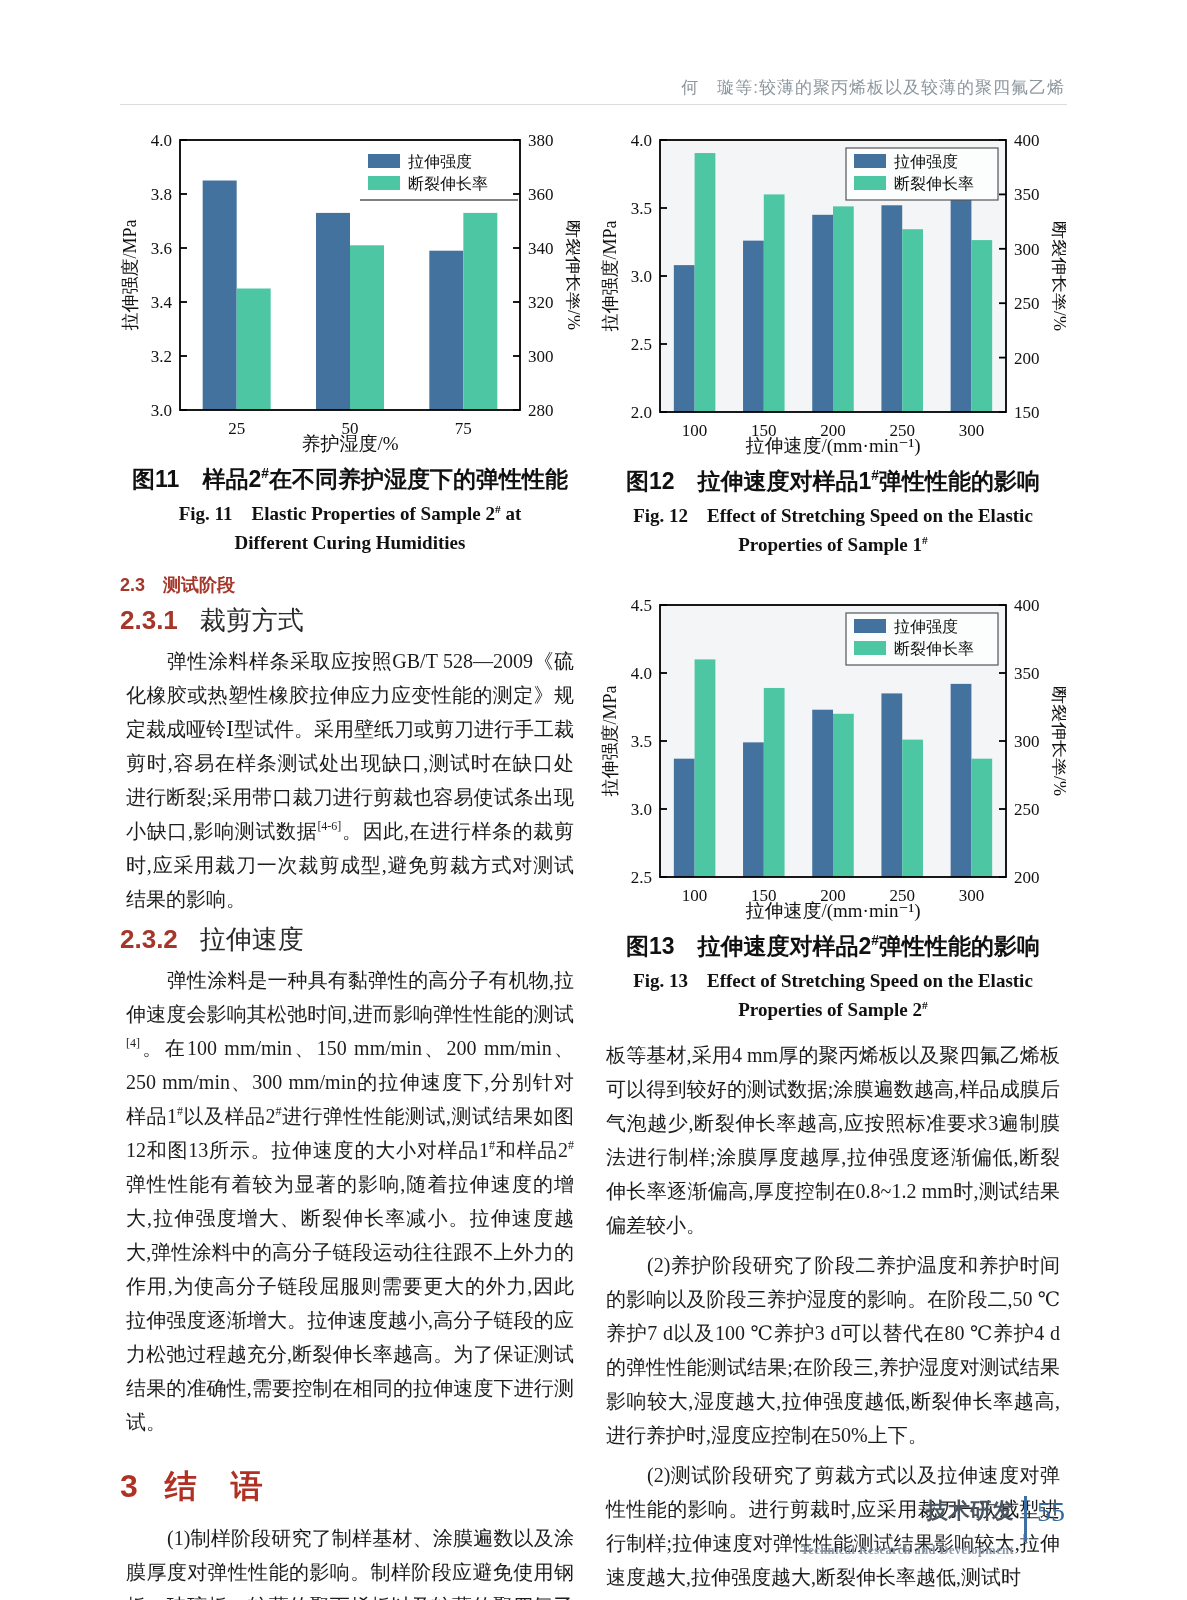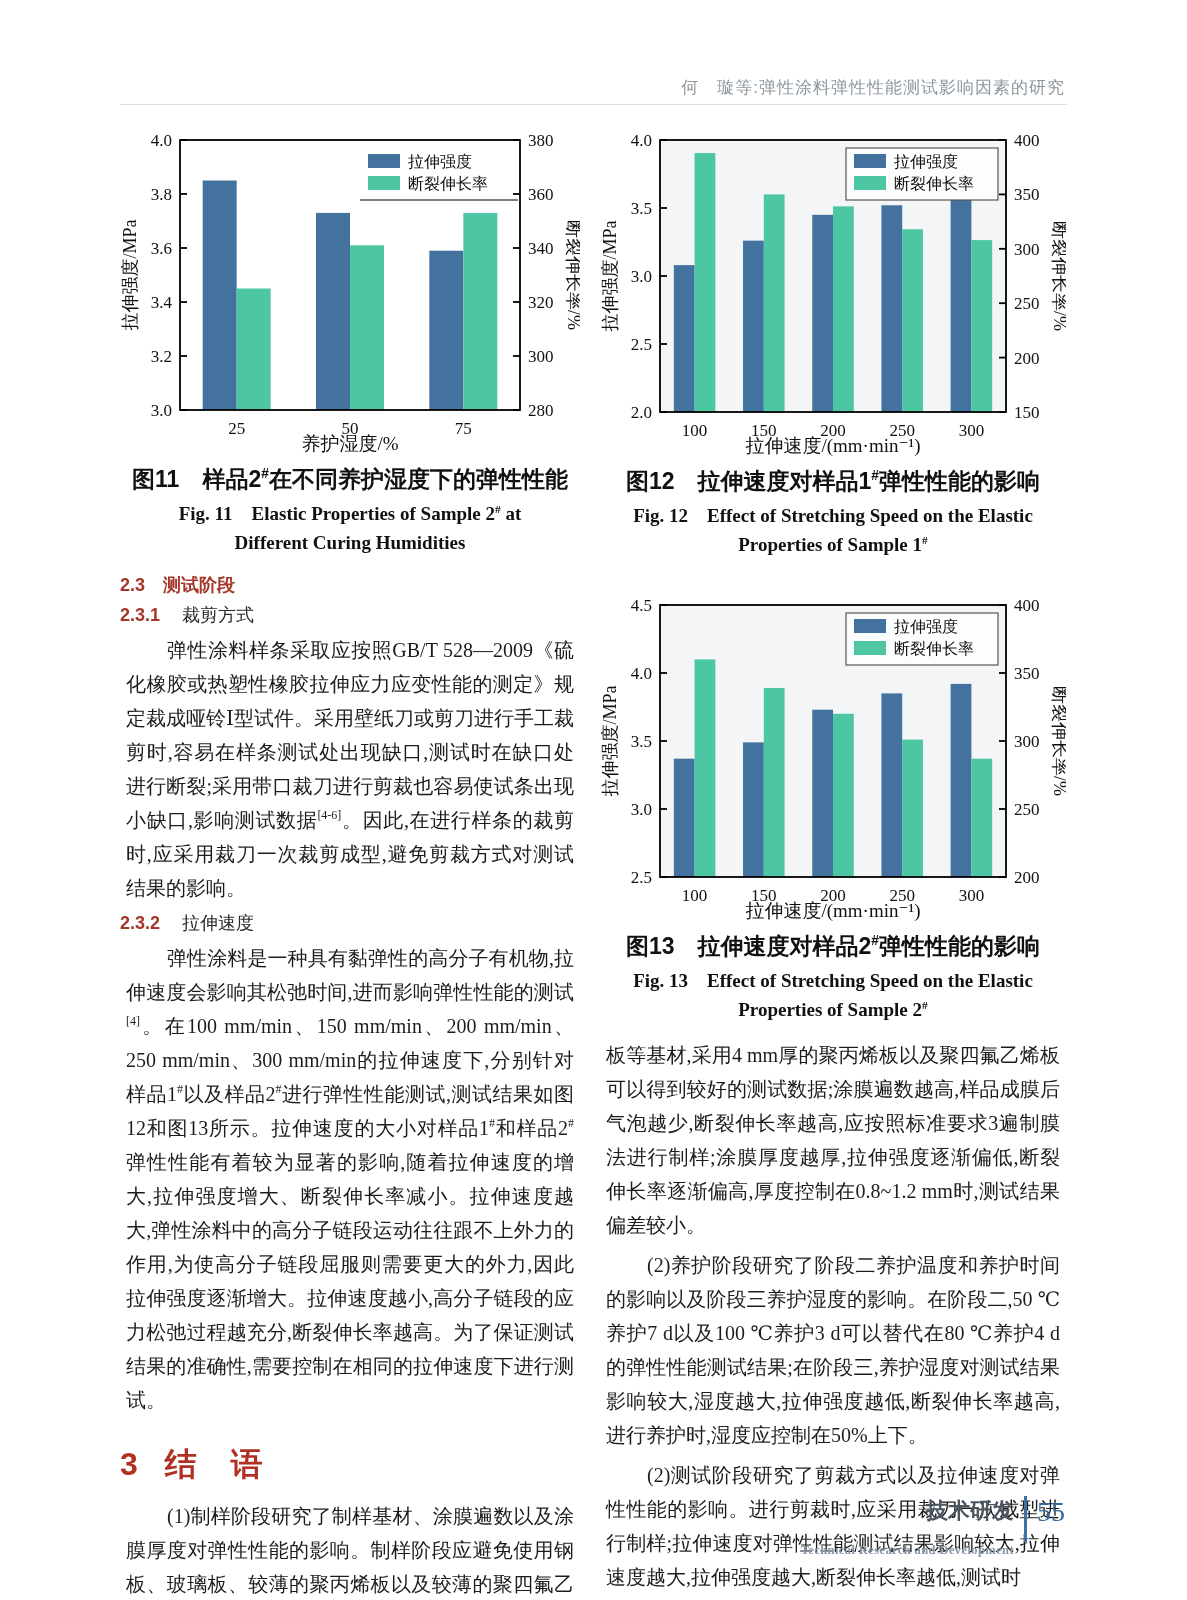--- a/index.html
+++ b/index.html
@@ -9,42 +9,42 @@
         font-size:17px;color:#8d979e;letter-spacing:1px;}
   .header-rule{position:absolute;top:104px;left:120px;right:120px;height:1px;background:#d9dde0;}
   .col-left{position:absolute;left:120px;top:126px;width:460px;}
   .col-right{position:absolute;left:600px;top:126px;width:466px;}
   .chart{display:block;}
   .cap-zh{text-align:center;font-family:"Liberation Sans","DejaVu Sans",sans-serif;font-weight:bold;
         font-size:23px;margin-top:4px;color:#111;}
   .cap-en{text-align:center;font-weight:bold;font-size:19px;line-height:29px;margin-top:4px;color:#111;padding:0 26px;}
   .h-sec{font-family:"Liberation Sans","DejaVu Sans",sans-serif;font-weight:bold;font-size:18px;
         color:#a5372a;margin:16px 0 4px 0;}
-  .h-sub{font-family:"Liberation Sans","DejaVu Sans",sans-serif;font-size:18px;margin:6px 0 4px 0;color:#2b2b2b;}
+  .h-sub{font-family:"Liberation Sans","DejaVu Sans",sans-serif;font-size:26px;margin:6px 0 4px 0;color:#2b2b2b;}
   .h-sub .num{color:#a5372a;font-weight:bold;margin-right:22px;}
   .h-big{font-family:"Liberation Sans","DejaVu Sans",sans-serif;font-weight:bold;font-size:32px;
         color:#b03024;margin:26px 0 12px 0;letter-spacing:1px;}
   .h-big .num{margin-right:26px;}
   .para{font-size:20px;line-height:34px;text-align:justify;margin:6px;text-indent:2.05em;}
   .para.noindent{text-indent:0;}
   sup{font-size:0.6em;line-height:0;vertical-align:super;}
   .turn-note{font-size:19px;text-align:right;margin-top:6px;letter-spacing:2px;}
   .footer{position:absolute;top:1496px;right:122px;display:flex;align-items:flex-start;}
   .footer .ftxt{text-align:right;margin-right:10px;}
   .footer .f-zh{font-family:"Liberation Sans","DejaVu Sans",sans-serif;font-weight:bold;font-size:22px;color:#4c5660;}
   .footer .f-en{font-family:"Liberation Serif","DejaVu Serif",serif;font-weight:bold;font-size:12.5px;color:#8895a7;letter-spacing:0.4px;margin-top:17px;}
   .footer .fbar{width:3px;height:46px;background:#3f6fa3;margin-right:10px;}
   .footer .f-num{font-size:28px;color:#33689d;}
 </style>
 </head>
 <body>
 
 <div class="page">
 
-  <div class="header-title">何 璇等:弹性涂料弹性性能测试影响因素的研究</div>
+  <div class="header-title">何 璇等:较薄的聚丙烯板以及较薄的聚四氟乙烯</div>
   <div class="header-rule"></div>
 
   <div class="col-left">
     <div class="chart"><svg viewBox="0 0 460 330" width="460" height="330" font-family="&quot;Liberation Serif&quot;,&quot;DejaVu Serif&quot;,serif">
           <rect x="60" y="14" width="340" height="270" fill="#ffffff"></rect>
           <rect x="82.66666666666666" y="54.49999999999997" width="34" height="229.50000000000003" fill="#44729f"></rect>
           <rect x="116.66666666666666" y="162.5" width="34" height="121.5" fill="#4cc6a3"></rect>
           <text x="116.66666666666666" y="308" text-anchor="middle" font-size="17" fill="#111">25</text>
           <rect x="195.99999999999997" y="86.9" width="34" height="197.1" fill="#44729f"></rect>
           <rect x="229.99999999999997" y="119.30000000000001" width="34" height="164.7" fill="#4cc6a3"></rect>

